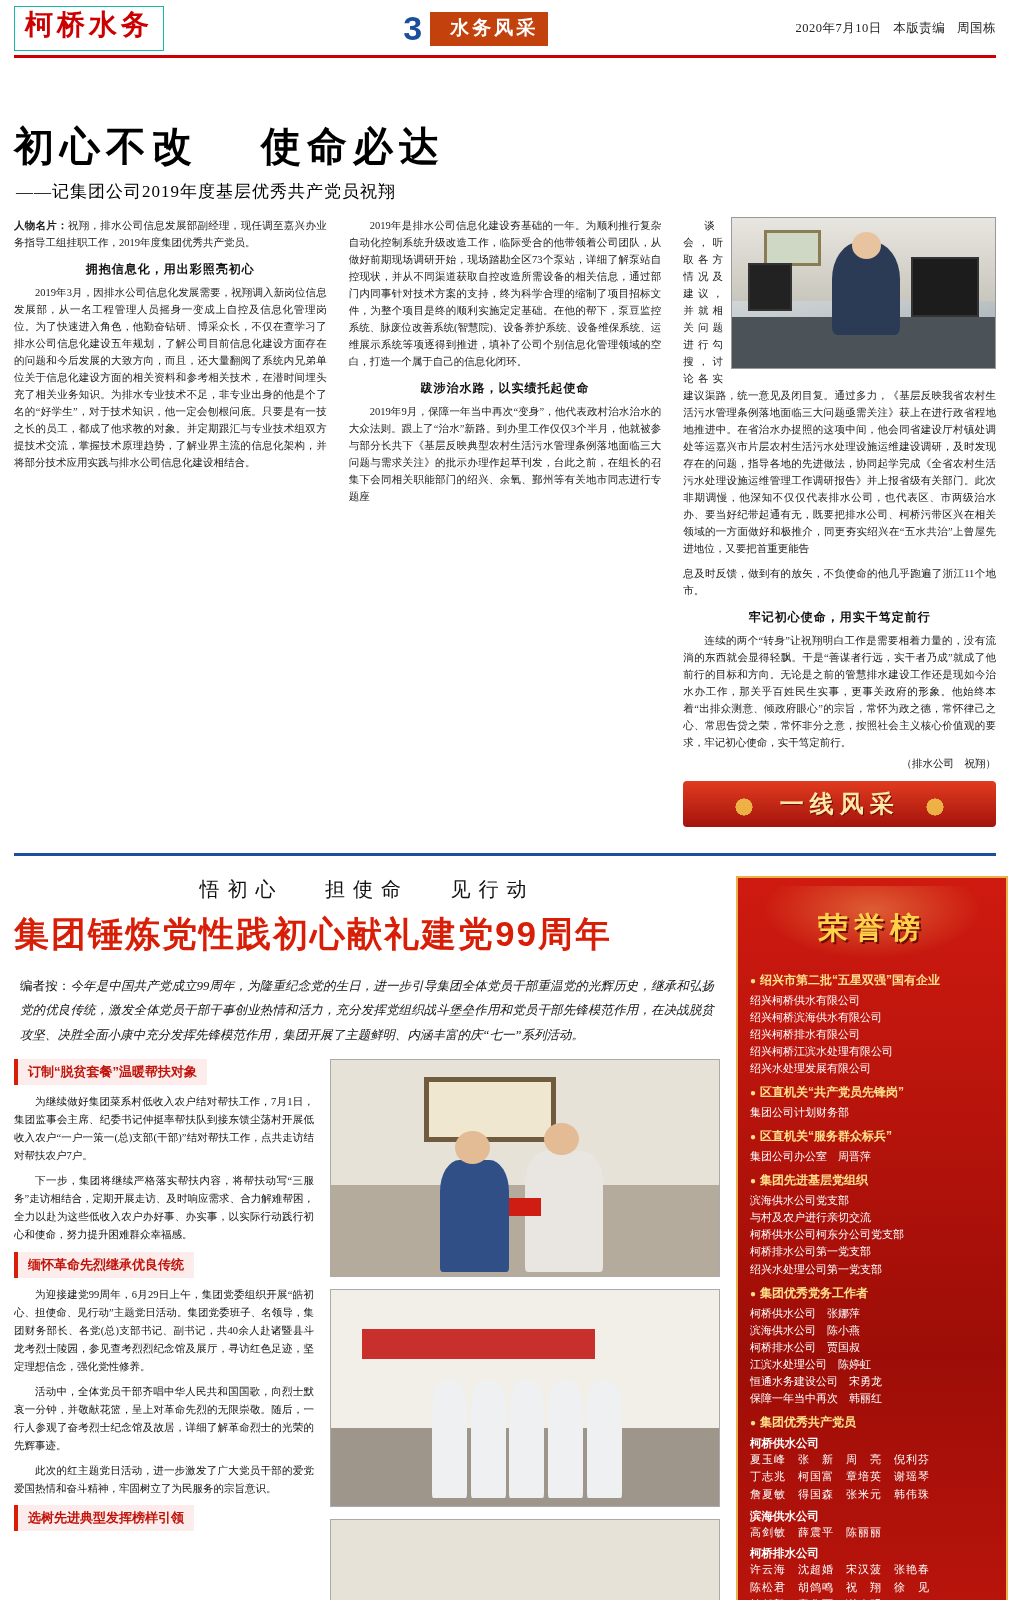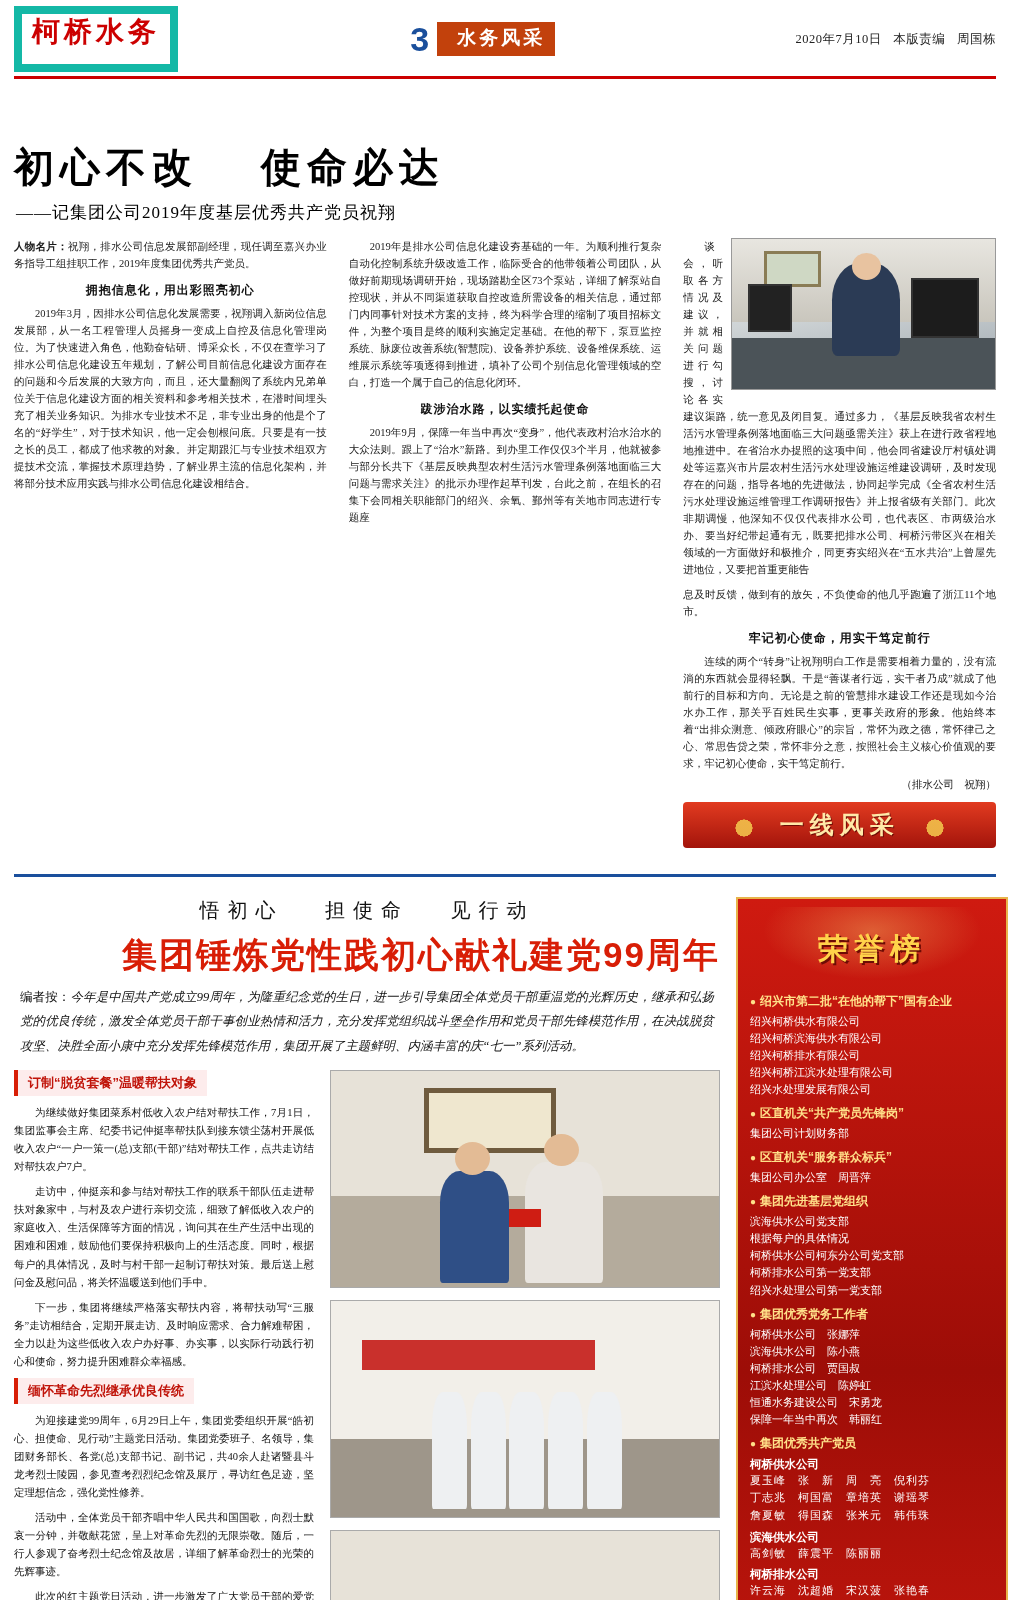--- a/index.html
+++ b/index.html
@@ -12,27 +12,27 @@
   }
   .page { width: 1010px; position: relative; padding: 0 14px; }
 
   
   .masthead {
     display: flex; align-items: center; justify-content: space-between;
     padding: 6px 0 4px 0;
     border-bottom: 3px solid #c00; 
   }
   .mast-left {
-    border: 8px solid #14b8a6;
+    border: 1px solid #14b8a6;
     color: #c00;
     font-family: "Liberation Serif", serif;
     font-weight: bold;
     font-size: 28px;
     letter-spacing: 4px;
-    padding: 4px 10px 18px 10px;
+    padding: 4px 10px 11px 10px;
     line-height: 1;
   }
   .mast-center { display: flex; align-items: center; gap: 8px; }
   .page-num {
     color: #1a4f9c; font-size: 34px; font-weight: bold;
     font-family: "Liberation Sans", sans-serif;
   }
   .page-tag {
     background: #c2410c; color: #fff; font-size: 19px; font-weight: bold;
     padding: 3px 10px 5px 20px; letter-spacing: 3px;
@@ -133,24 +133,24 @@
   .divider-thick { height: 3px; background: #1a4f9c; margin: 26px 0 0 0; }
 
   
   .sec2 { display: grid; grid-template-columns: 706px 272px; column-gap: 16px; padding-top: 20px; }
   .sec2-left { position: relative; }
   .kicker {
     text-align: center; font-size: 20px; letter-spacing: 8px; color: #111;
     font-family: "Liberation Sans", sans-serif; margin-bottom: 8px;
   }
   .big-red {
-    text-align: right; color: #d81e06; font-weight: bold;
+    text-align: left; color: #d81e06; font-weight: bold;
     font-size: 35px; letter-spacing: 2px;
     font-family: "Liberation Sans", sans-serif;
-    margin-bottom: 6px;
+    margin-bottom: 16px;
   }
   .editor-note {
     font-size: 12.5px; line-height: 1.95; text-align: justify;
     padding: 0 6px 0 6px; margin-bottom: 12px;
     font-style: italic;
   }
   .editor-note .lbl { font-weight: normal; font-style: normal; }
 
   .body2 { display: grid; grid-template-columns: 300px 390px; column-gap: 16px; }
   .sub-head {
@@ -279,21 +279,20 @@
       <div class="kicker">悟初心　 担使命　 见行动</div>
       <div class="big-red">集团锤炼党性践初心献礼建党99周年</div>
       <div class="editor-note">
         <span class="lbl">编者按：</span><span>今年是中国共产党成立99周年，为隆重纪念党的生日，进一步引导集团全体党员干部重温党的光辉历史，继承和弘扬党的优良传统，激发全体党员干部干事创业热情和活力，充分发挥党组织战斗堡垒作用和党员干部先锋模范作用，在决战脱贫攻坚、决胜全面小康中充分发挥先锋模范作用，集团开展了主题鲜明、内涵丰富的庆“七一”系列活动。</span>
       </div>
 
       <div class="body2">
         <div class="text-col">
           <div class="sub-head">订制“脱贫套餐”温暖帮扶对象</div>
           <p>为继续做好集团菜系村低收入农户结对帮扶工作，7月1日，集团监事会主席、纪委书记仲挺率帮扶队到接东馈尘荡村开展低收入农户“一户一策一(总)支部(干部)”结对帮扶工作，点共走访结对帮扶农户7户。</p>
-          <p>走访中，仲挺亲和参与结对帮扶工作的联系干部队伍走进帮扶对象家中，与村及农户进行亲切交流，细致了解低收入农户的家庭收入、生活保障等方面的情况，询问其在生产生活中出现的困难和困难，鼓励他们要保持积极向上的生活态度。同时，根据每户的具体情况，及时与村干部一起制订帮扶对策。最后送上慰问金及慰问品，将关怀温暖送到他们手中。</p>
           <p>下一步，集团将继续严格落实帮扶内容，将帮扶动写“三服务”走访相结合，定期开展走访、及时响应需求、合力解难帮困，全力以赴为这些低收入农户办好事、办实事，以实际行动践行初心和使命，努力提升困难群众幸福感。</p>
 
           <div class="sub-head">缅怀革命先烈继承优良传统</div>
           <p>为迎接建党99周年，6月29日上午，集团党委组织开展“皓初心、担使命、见行动”主题党日活动。集团党委班子、名领导，集团财务部长、各党(总)支部书记、副书记，共40余人赴诸暨县斗龙考烈士陵园，参见查考烈烈纪念馆及展厅，寻访红色足迹，坚定理想信念，强化党性修养。</p>
           <p>活动中，全体党员干部齐唱中华人民共和国国歌，向烈士默哀一分钟，并敬献花篮，呈上对革命先烈的无限崇敬。随后，一行人参观了奋考烈士纪念馆及故居，详细了解革命烈士的光荣的先辉事迹。</p>
           <p>此次的红主题党日活动，进一步激发了广大党员干部的爱党爱国热情和奋斗精神，牢固树立了为民服务的宗旨意识。</p>
 
           <div class="sub-head">选树先进典型发挥榜样引领</div>
           
           
@@ -331,36 +330,36 @@
 
           </div>
         </div>
       </div>
     </div>
 
     <div class="honor">
       <div class="honor-title">荣誉榜</div>
       <div class="honor-body">
 
-        <div class="h-group">绍兴市第二批“在他的帮下”国有企业</div>
+        <div class="h-group">绍兴市第二批“五星双强”国有企业</div>
         <div class="h-item">绍兴柯桥供水有限公司</div>
         <div class="h-item">绍兴柯桥滨海供水有限公司</div>
         <div class="h-item">绍兴柯桥排水有限公司</div>
         <div class="h-item">绍兴柯桥江滨水处理有限公司</div>
         <div class="h-item">绍兴水处理发展有限公司</div>
 
         <div class="h-group">区直机关“共产党员先锋岗”</div>
         <div class="h-item">集团公司计划财务部</div>
 
         <div class="h-group">区直机关“服务群众标兵”</div>
         <div class="h-item">集团公司办公室　周晋萍</div>
 
         <div class="h-group">集团先进基层党组织</div>
         <div class="h-item">滨海供水公司党支部</div>
-        <div class="h-item">根据每户的具体情况</div>
+        <div class="h-item">与村及农户进行亲切交流</div>
         <div class="h-item">柯桥供水公司柯东分公司党支部</div>
         <div class="h-item">柯桥排水公司第一党支部</div>
         <div class="h-item">绍兴水处理公司第一党支部</div>
 
         <div class="h-group">集团优秀党务工作者</div>
         <div class="h-item">柯桥供水公司　张娜萍</div>
         <div class="h-item">滨海供水公司　陈小燕</div>
         <div class="h-item">柯桥排水公司　贾国叔</div>
         <div class="h-item">江滨水处理公司　陈婷虹</div>
         <div class="h-item">恒通水务建设公司　宋勇龙</div>

